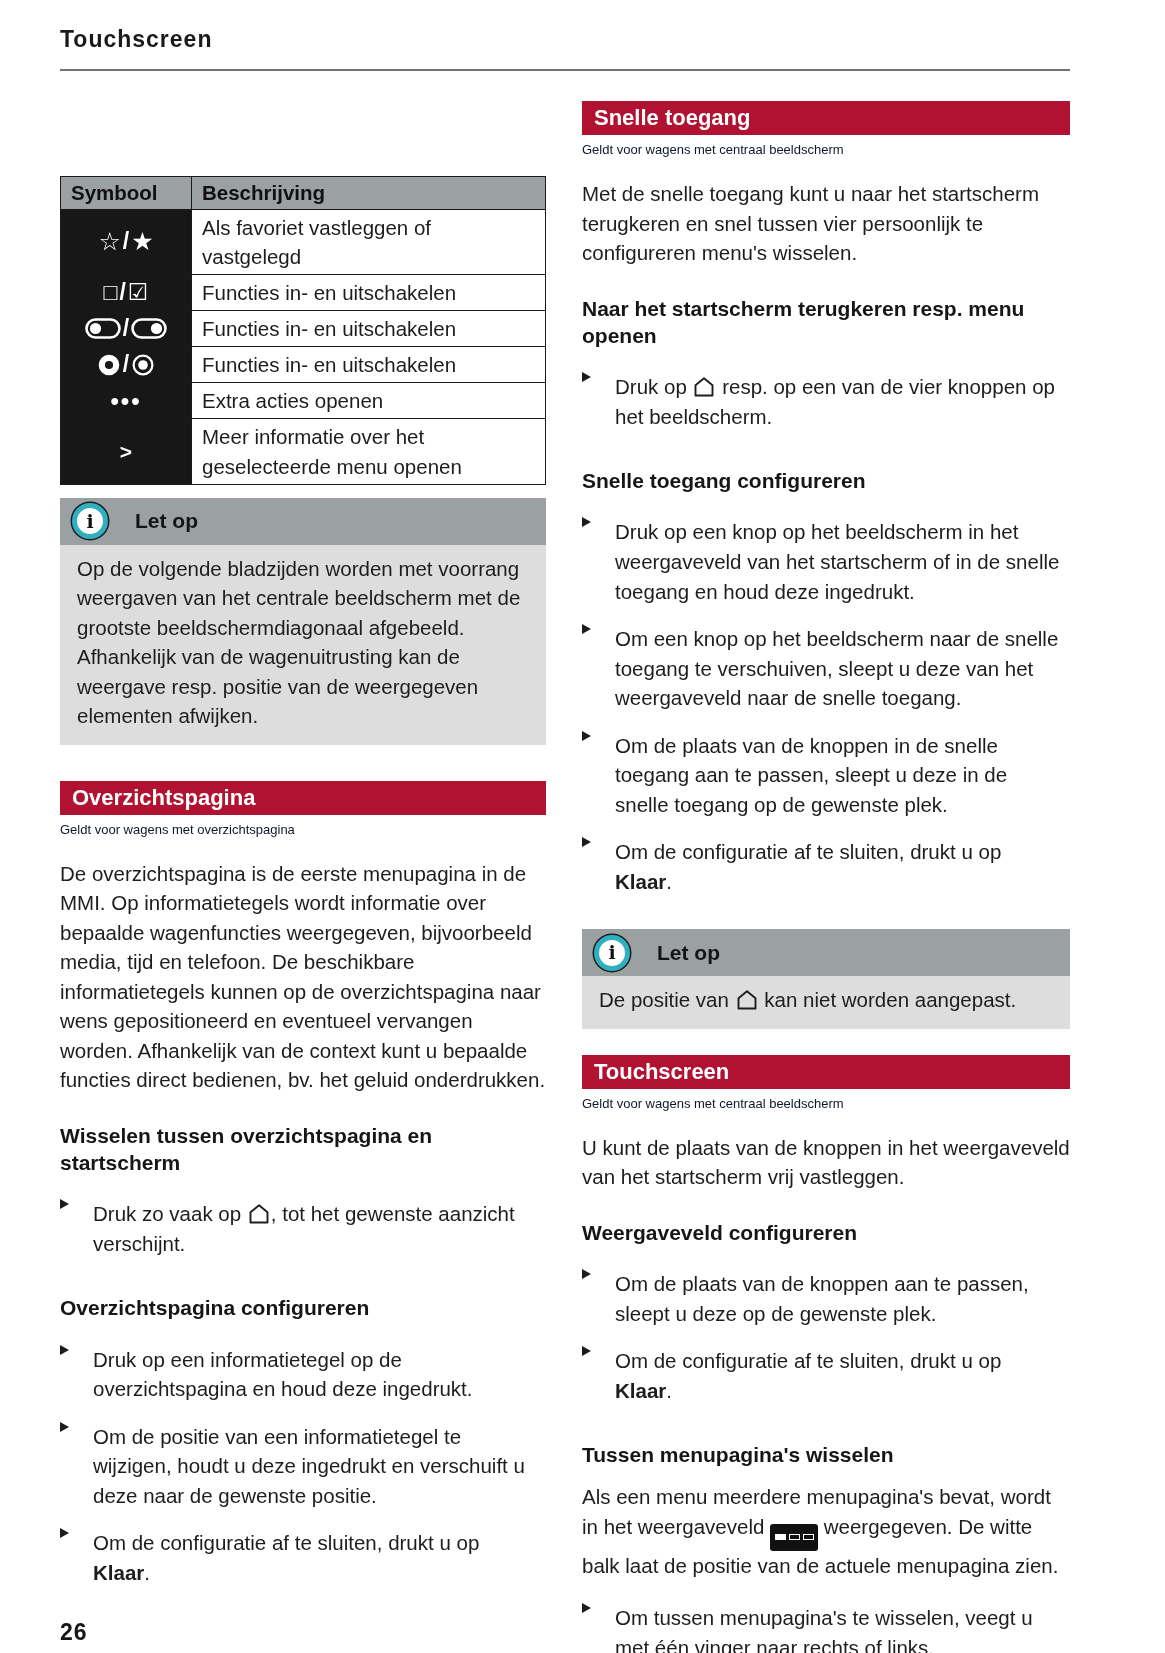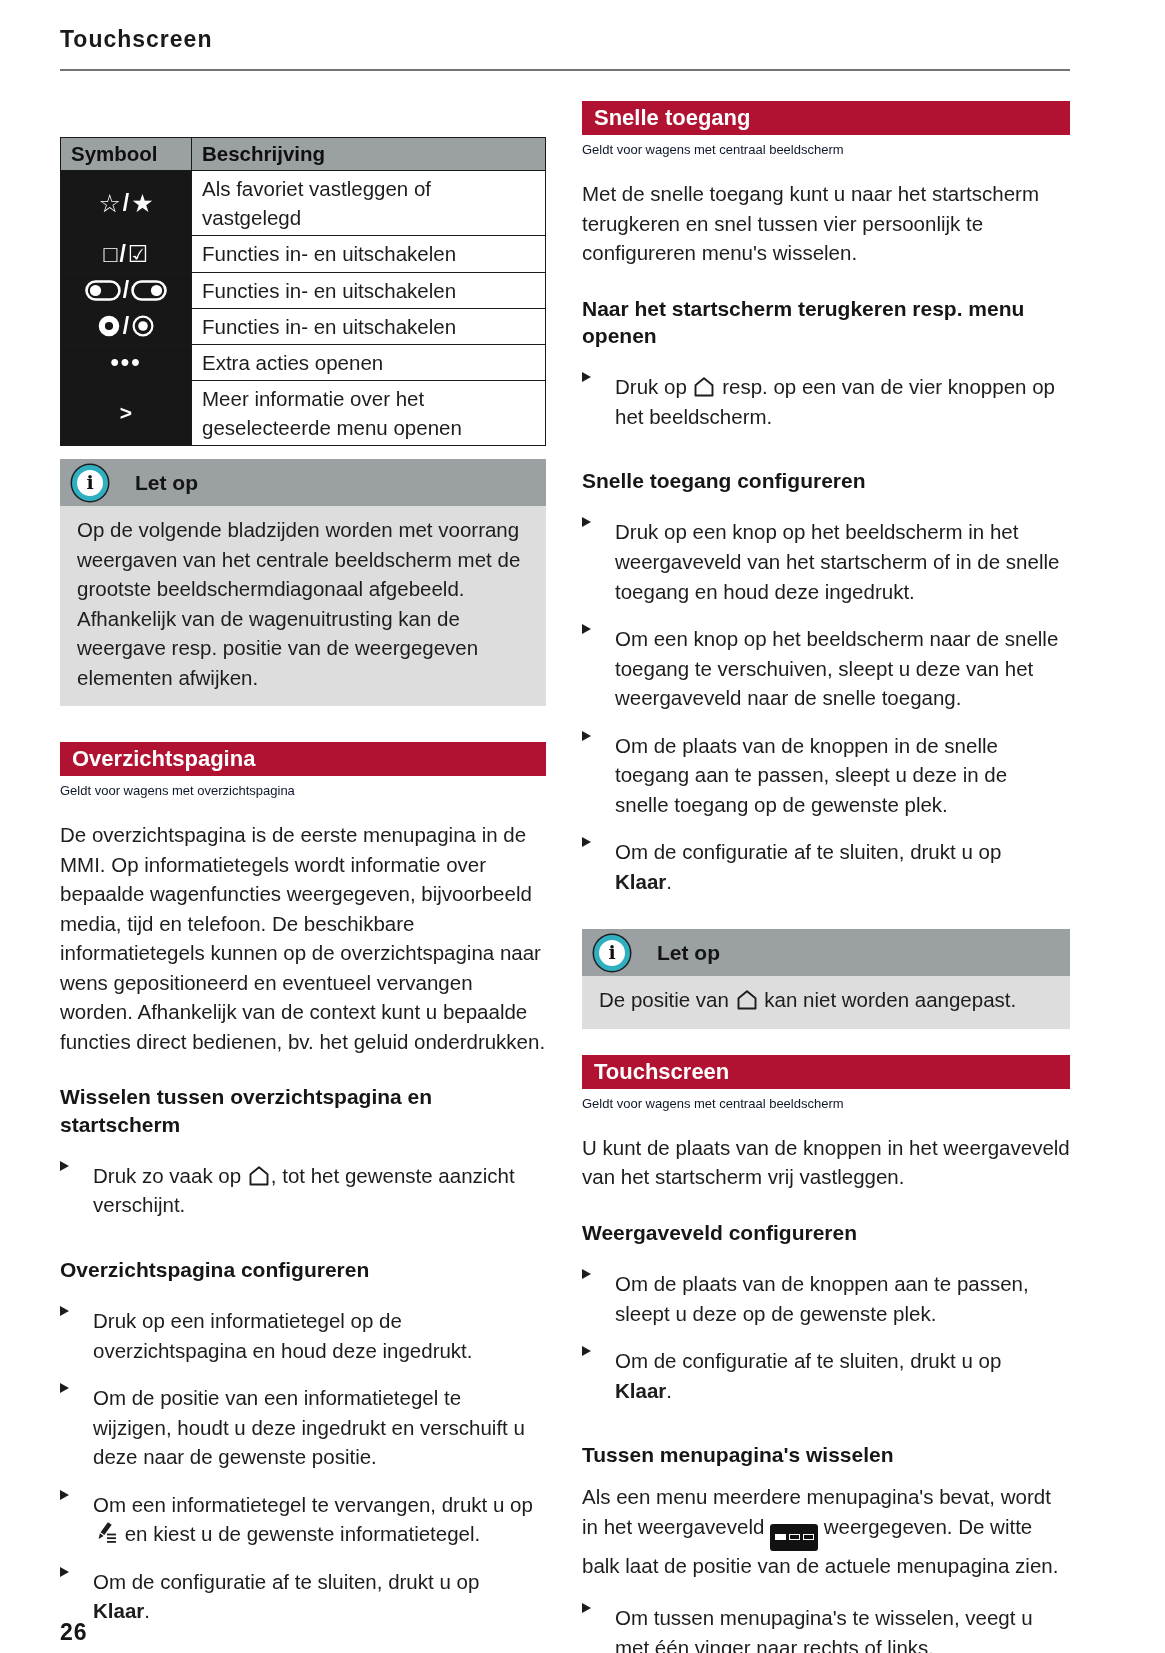--- a/index.html
+++ b/index.html
@@ -168,34 +168,20 @@
       <div class="bullet">
         <span class="b-marker">
             <i></i>
           </span>
         <p class="b-text">Om de positie van een informatietegel te wijzigen, houdt u deze ingedrukt en verschuift u deze naar de gewenste positie.</p>
       </div>
       <div class="bullet">
         <span class="b-marker">
             <i></i>
           </span>
-        <p class="b-text"><span>Om een informatietegel te vervangen, drukt u op </span><svg class="inline-svg" width="26" height="24" viewBox="0 0 26 24">
-              <g transform="rotate(36 11 11)">
-                <rect x="9" y="1.5" width="4.6" height="12.5" fill="#1d1d1d"></rect>
-                <polygon points="9,15.2 13.6,15.2 11.3,20.6" fill="#1d1d1d"></polygon>
-              </g>
-              <line x1="14" y1="14.5" x2="23" y2="14.5" stroke="#1d1d1d" stroke-width="1.8"></line>
-              <line x1="14" y1="18.2" x2="23" y2="18.2" stroke="#1d1d1d" stroke-width="1.8"></line>
-              <line x1="14" y1="21.9" x2="23" y2="21.9" stroke="#1d1d1d" stroke-width="1.8"></line>
-            </svg><span> en kiest u de gewenste informatietegel.</span></p>
-      </div>
-      <div class="bullet">
-        <span class="b-marker">
-            <i></i>
-          </span>
         <p class="b-text"><span>Om de configuratie af te sluiten, drukt u op </span><strong>Klaar</strong><span>.</span></p>
       </div>
 
     </div>
 
     <div class="col-right">
 
       <div class="banner">
         <span>Snelle toegang</span>
       </div>

